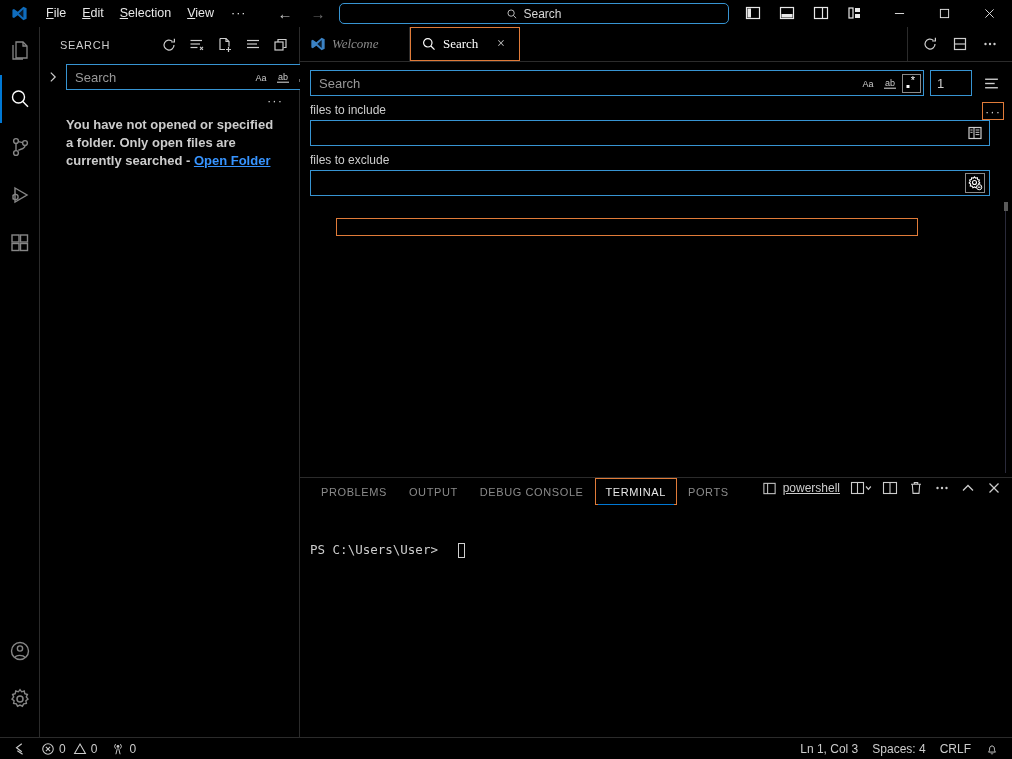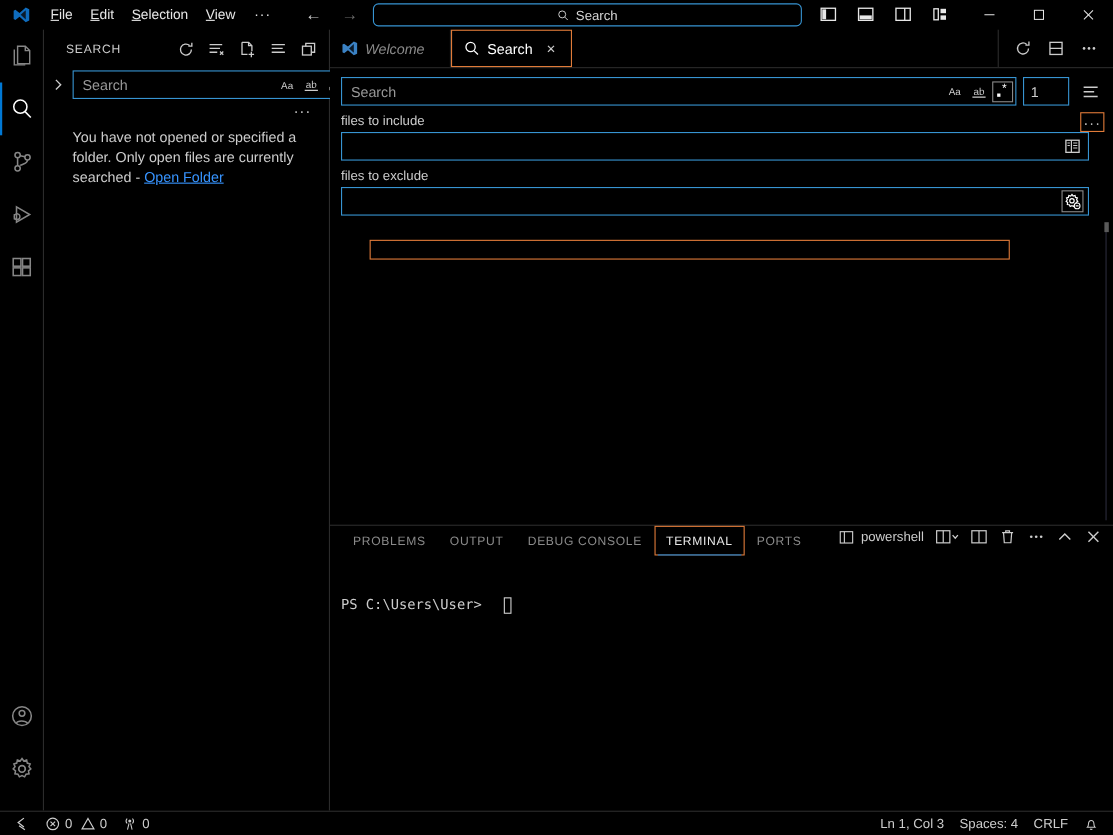--- a/index.html
+++ b/index.html
@@ -94,32 +94,33 @@
   .sbox-actions { display: flex; align-items: center; gap: 2px; }
   .toggle-ico {
     width: 20px; height: 20px; display:flex; align-items:center; justify-content:center;
     color: #cccccc; font-size: 11px;
   }
   .toggle-ico svg { width: 16px; height: 16px; }
 
   .sidebar-dots { display:flex; justify-content:flex-end; padding: 2px 14px 0 0; color:#cccccc; }
   .sidebar-dots .dots-btn { width: 20px; height: 16px; display:flex; align-items:center; justify-content:center; font-size: 13px; letter-spacing:1px;}
   .sidebar-msg {
-    padding: 8px 22px 0 26px; font-size: 13px; line-height: 18px; color: #cccccc;
+    padding: 8px 22px 0 26px; font-size: 13px; line-height: 18px; color: #cccccc; font-weight: bold;
   }
   .sidebar-msg a { color: #3794ff; text-decoration: underline; cursor: pointer; }
 
   
   .editor-area { flex: 1; display: flex; flex-direction: column; min-width: 0; background:#000; }
   .tabs-row { height: 35px; display: flex; align-items: stretch; border-bottom: 1px solid #2b2b2b; }
   .tabs { display: flex; align-items: stretch; }
   .tab {
     display: flex; align-items: center; gap: 6px; padding: 0 10px;
     font-size: 13px; color: #8a8a8a; border-right: 1px solid #2b2b2b; background: #000;
     min-width: 110px;
+    font-family: Liberation Serif, serif;
   }
   .tab.italic span.label { font-style: italic; }
   .tab.active { color: #ffffff; border: 1px solid #e07b39; }
   .tab svg.tabicon { width: 16px; height: 16px; }
   .tab .close { margin-left: auto; font-size: 14px; color: #cccccc; width: 16px; text-align:center; }
   .tabs-actions { margin-left: auto; display: flex; align-items: center; gap: 10px; padding: 0 12px; border-left: 1px solid #2b2b2b; }
   .tabs-actions .ico { width: 20px; height:20px; display:flex; align-items:center; justify-content:center; color:#cccccc; }
   .tabs-actions .ico svg { width: 16px; height: 16px; }
 
   
@@ -179,21 +180,21 @@
   .panel { height: 260px; min-height: 260px; border-top: 1px solid #2b2b2b; display:flex; flex-direction: column; background:#000;}
   .panel-tabs { height: 35px; display: flex; align-items: flex-start; padding: 0 10px 0 10px; gap: 0; }
   .panel-tab {
     font-size: 11px; letter-spacing: .6px; color: #8a8a8a; padding: 7px 10px 6px 10px;
     text-transform: uppercase; position: relative; border: 1px solid transparent;
   }
   .panel-tab.active { color: #e7e7e7; border: 1px solid #e07b39; }
   .panel-tab.active::after {
     content:""; position:absolute; left: 2px; right: 2px; bottom: -1px; height: 1px; background: #0078d4;
   }
-  .panel-actions { margin-left: auto; display:flex; align-items:center; gap: 10px; color:#cccccc; }
+  .panel-actions { margin-left: auto; display:flex; align-items:center; gap: 10px; color:#cccccc;text-decoration:underline; }
   .panel-actions .ico { display:flex; align-items:center; justify-content:center; height:20px; }
   .panel-actions .ico svg { width: 16px; height: 16px; }
   .term-name { display:flex; align-items:center; gap:6px; font-size:12px; color:#cccccc;}
   .panel-body { flex:1; padding: 10px 0 0 10px; overflow: hidden; }
   .term-line {
     font-family: "DejaVu Sans Mono", monospace; font-size: 12.5px; color: #cccccc;
     line-height: 18px; white-space: pre-wrap; padding-right: 14px;
   }
   .term-prompt { margin-top: 18px; display:flex; align-items:center; }
   .cursor-block {

